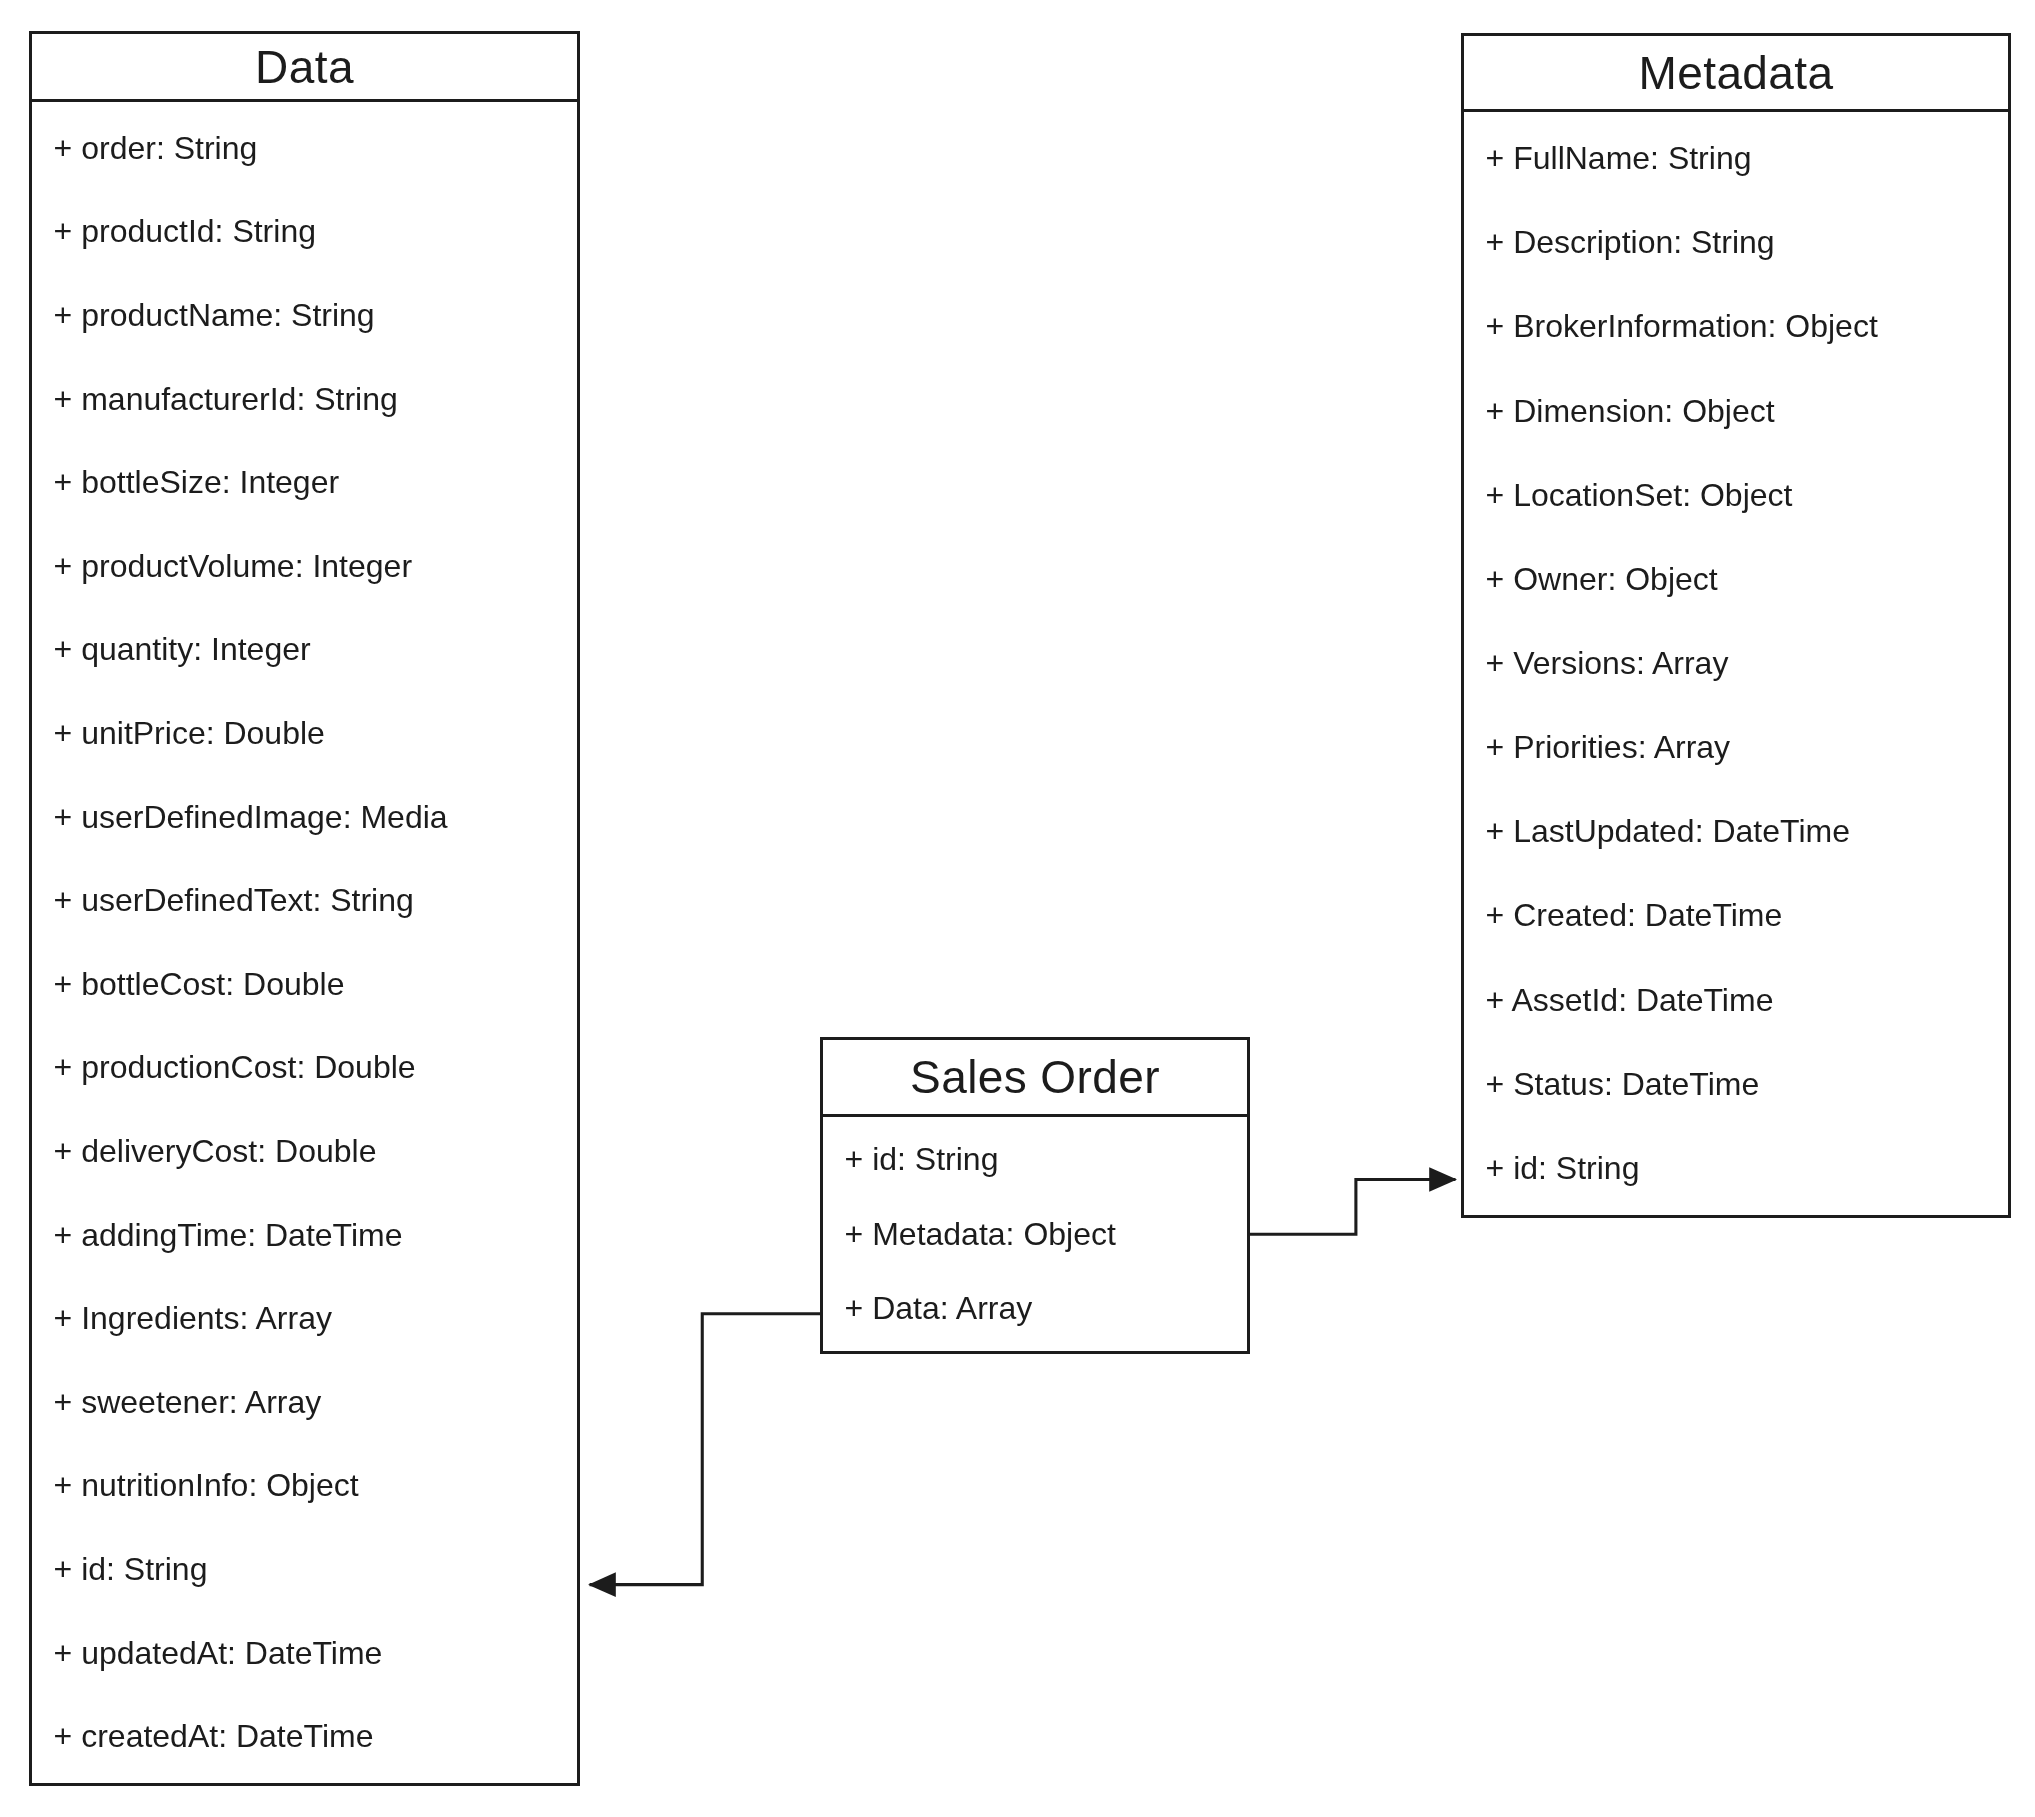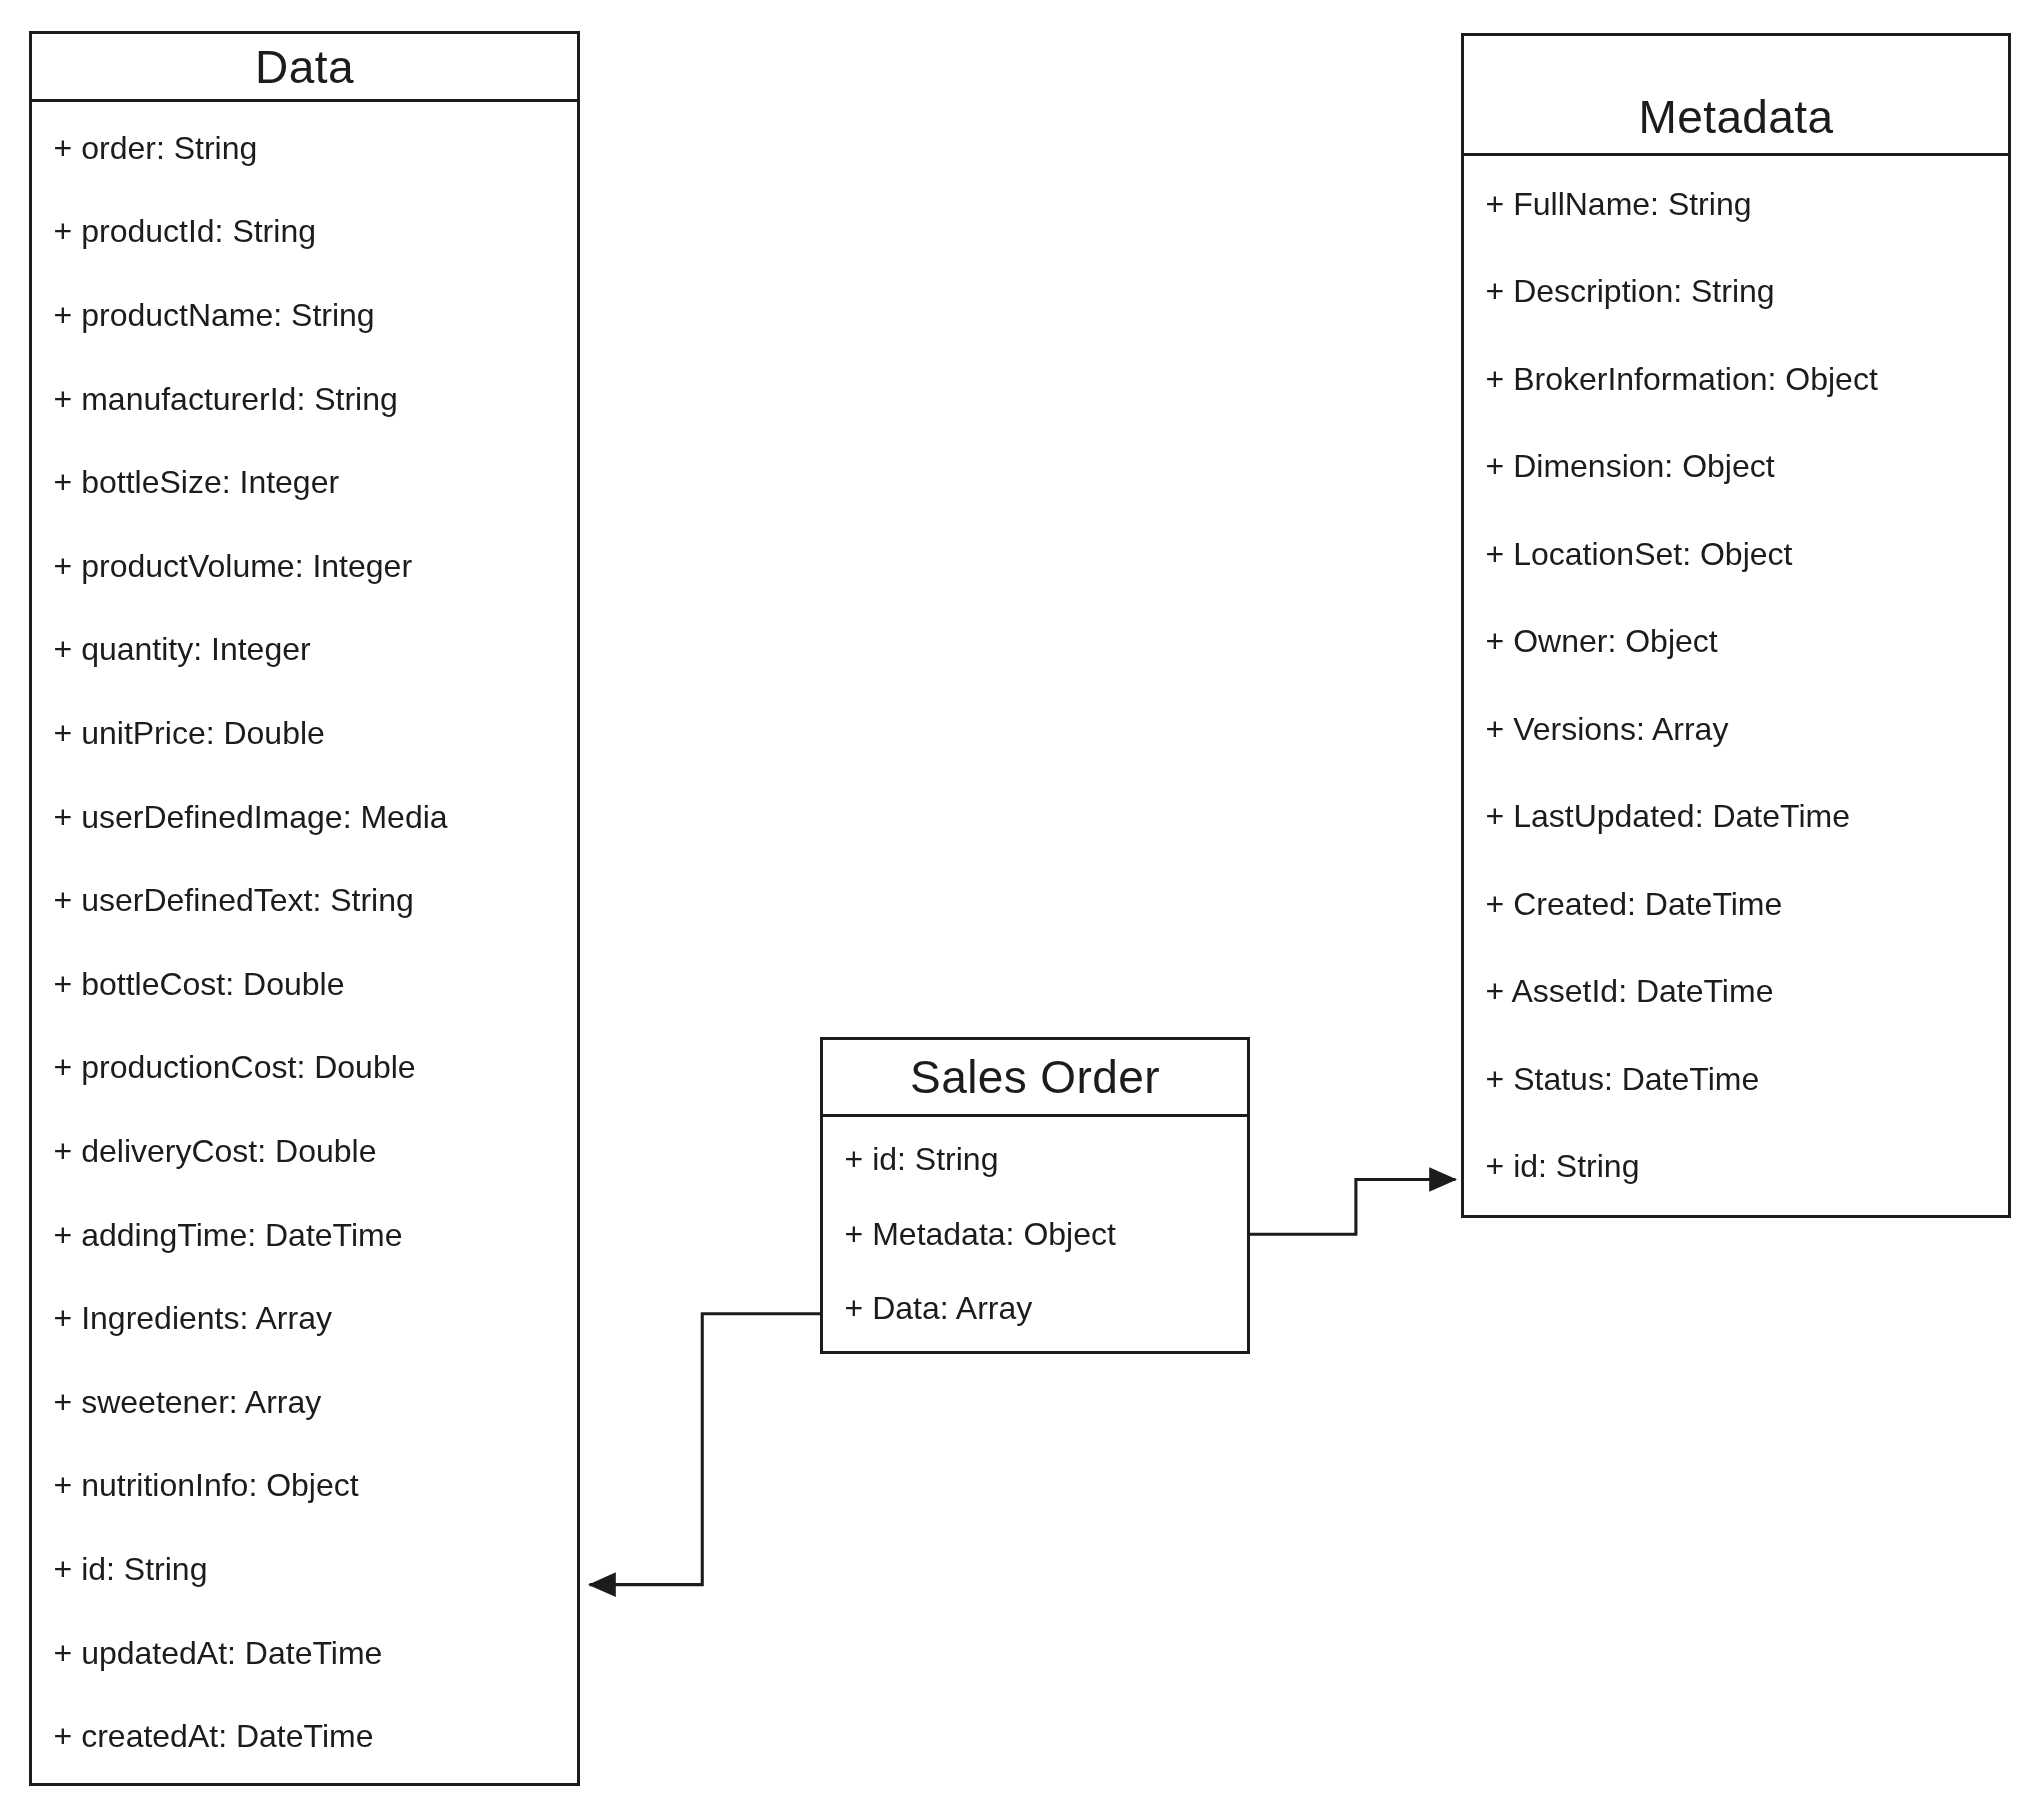--- a/index.html
+++ b/index.html
@@ -64,21 +64,21 @@
     height: 317px;
   }
   #box-sales-order .title { height: 74px; }
   
   #box-metadata {
     left: 1461px;
     top: 33px;
     width: 550px;
     height: 1185px;
   }
-  #box-metadata .title { height: 73px; margin-top: 44px; }
+  #box-metadata .title { height: 73px; }
 
   #connector-layer {
     position: absolute;
     left: 0;
     top: 0;
     width: 2035px;
     height: 1818px;
     pointer-events: none;
   }
 </style>
@@ -128,20 +128,21 @@
     <div class="title">Metadata</div>
     <div class="attributes">
 
     <div class="attr-row">+ FullName: String</div>
         <div class="attr-row">+ Description: String</div>
         <div class="attr-row">+ BrokerInformation: Object</div>
         <div class="attr-row">+ Dimension: Object</div>
         <div class="attr-row">+ LocationSet: Object</div>
         <div class="attr-row">+ Owner: Object</div>
         <div class="attr-row">+ Versions: Array</div>
+        <div class="attr-row">+ Priorities: Array</div>
         <div class="attr-row">+ LastUpdated: DateTime</div>
         <div class="attr-row">+ Created: DateTime</div>
         <div class="attr-row">+ AssetId: DateTime</div>
         <div class="attr-row">+ Status: DateTime</div>
         <div class="attr-row">+ id: String</div>
       </div>
   </div>
 
   <svg id="connector-layer" viewBox="0 0 2637 2355" xmlns="http://www.w3.org/2000/svg">
     <defs>

